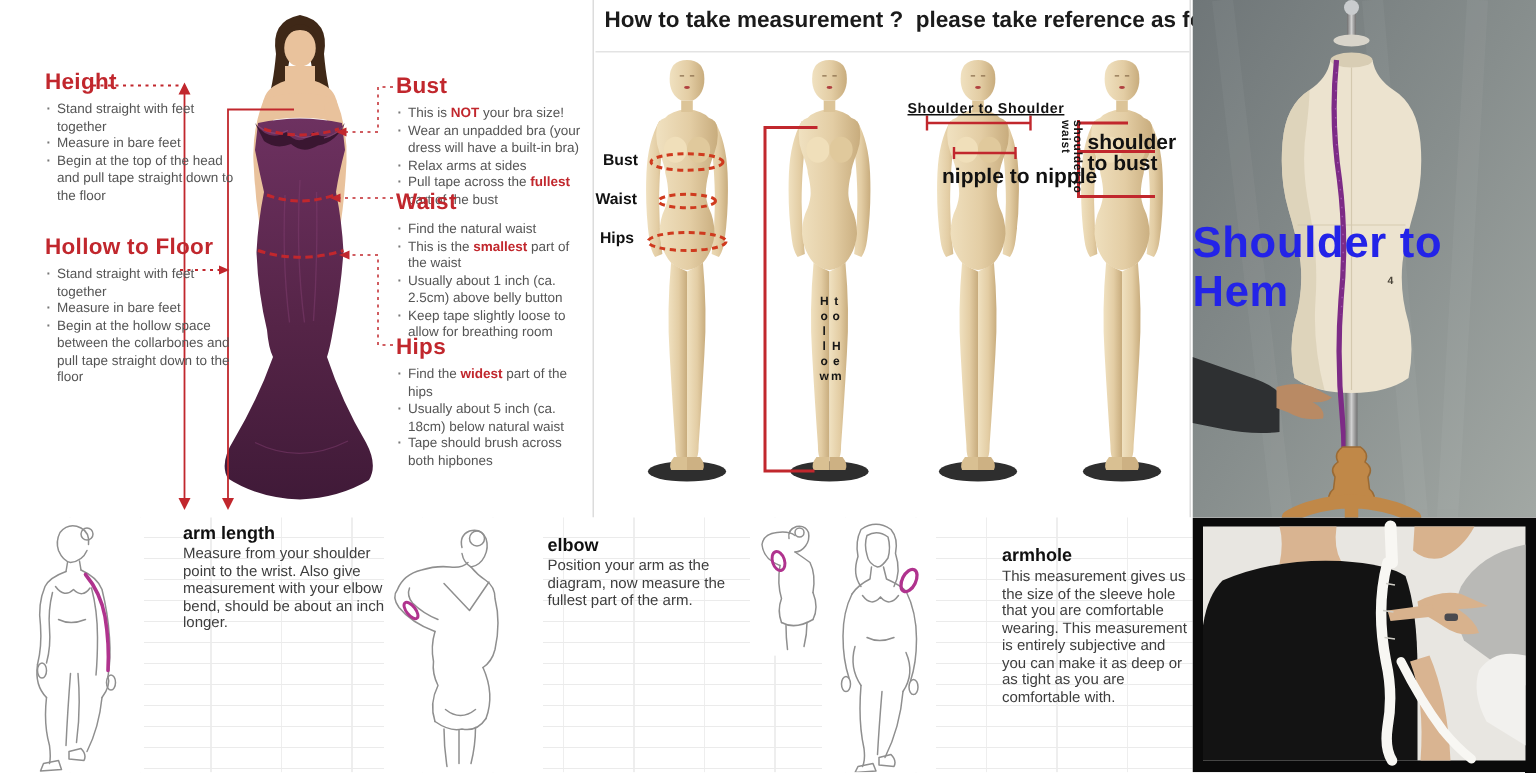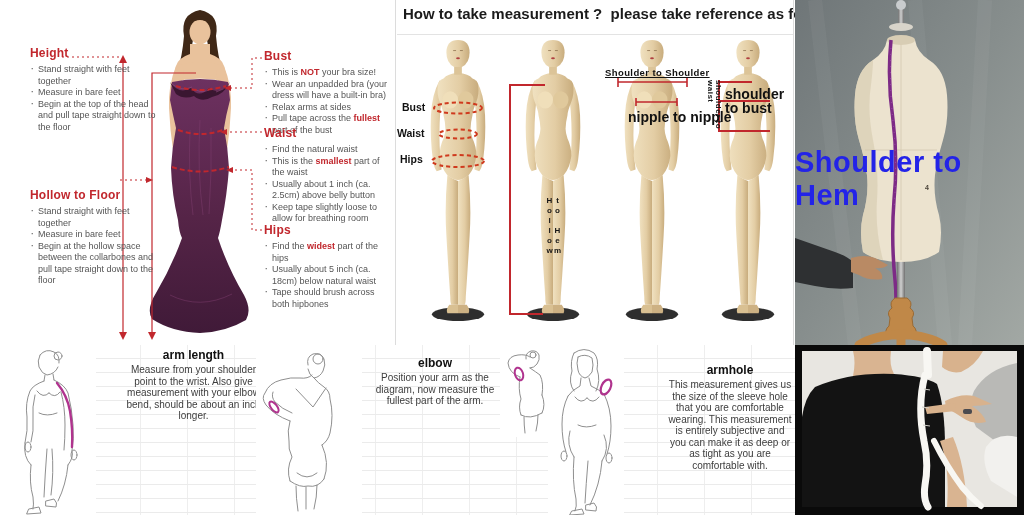--- a/index.html
+++ b/index.html
@@ -3,21 +3,21 @@
 <meta charset="utf-8">
 <style>
   html,body{margin:0;padding:0;background:#fff;}
   .canvas{position:relative;width:1024px;height:515px;overflow:hidden;background:#fff;
           font-family:"Liberation Sans","DejaVu Sans",sans-serif;
           --accent-red:#c1272d;--caption-blue:#2323e8;--sketch-magenta:#b0338e;
           --tape-purple:#7d2b86;--label-black:#111;}
   .abs{position:absolute;}
   
   .msec{position:absolute;}
-  .sec-title{font-size:12px;font-weight:bold;color:var(--accent-red);margin:0 0 4px 0;letter-spacing:.2px;}
+  .sec-title{font-size:15px;font-weight:bold;color:var(--accent-red);margin:0 0 4px 0;letter-spacing:.2px;}
   .sec-list{margin:0;padding:0;list-style:none;}
   .sec-list li{position:relative;padding-left:8px;font-size:9px;line-height:11.5px;color:#555;}
   .sec-list li::before{content:"·";position:absolute;left:1px;top:0;color:#777;font-weight:bold;}
   .em{color:var(--accent-red);font-weight:bold;}
   
   .mtitle{position:absolute;left:8px;top:5px;font-size:15px;font-weight:bold;color:#1b1b1b;white-space:pre;}
   .mlabel{position:absolute;font-weight:bold;color:var(--label-black);font-size:10.5px;line-height:1;}
   .mlabel.mid{font-size:9.5px;letter-spacing:.4px;text-decoration:underline;}
   .mlabel.small{font-size:14px;}
   .vtext-upright{position:absolute;writing-mode:vertical-lr;text-orientation:upright;font-weight:bold;
@@ -26,21 +26,21 @@
              letter-spacing:.5px;line-height:1;}
   .panel-sep{position:absolute;top:0;width:1px;height:345px;background:#dcdcdc;}
   .title-rule{position:absolute;left:397px;top:34px;width:396px;height:1px;background:#e3e3e3;}
   
   .caption-blue{position:absolute;left:0;top:146px;width:100%;font-size:29px;
                 font-weight:800;color:var(--caption-blue);letter-spacing:.5px;}
   .form-size{position:absolute;left:130px;top:184px;font-size:7px;color:#4a4439;font-weight:bold;}
   
   .grid-bg{background:
      repeating-linear-gradient(to bottom, rgba(0,0,0,0) 0 13px, #ebebeb 13px 14px),
-     repeating-linear-gradient(to right, rgba(0,0,0,0) 0 46px, #eeeeee 46px 47px),#ffffff; text-align: center;}
+     repeating-linear-gradient(to right, rgba(0,0,0,0) 0 46px, #eeeeee 46px 47px),#ffffff;}
   .sketch{position:absolute;background:#fff;}
   .bcard{position:absolute;}
   .btitle{font-size:12px;font-weight:bold;color:#101010;margin-bottom:2px;}
   .bbody{font-size:10px;line-height:11.5px;color:#3d3d3d;}
   svg{display:block;}
   .red-stroke{stroke:var(--accent-red);}
   .mag-stroke{stroke:var(--sketch-magenta);}
   .pencil{stroke:#8f8f8f;stroke-width:1;fill:none;stroke-linecap:round;stroke-linejoin:round;}
 </style>
 </head>
@@ -109,21 +109,21 @@
   </svg>
 
   <div class="msec" id="sec-height" style="left:30px;top:46px;width:126px">
       <div class="sec-title">Height</div>
       <ul class="sec-list">
         <li><span>Stand straight with feet together</span></li>
         <li><span>Measure in bare feet</span></li>
         <li><span>Begin at the top of the head and pull tape straight down to the floor</span></li>
       </ul>
     </div>
-  <div class="msec" id="sec-hollow" style="left:30px;top:188px;width:126px">
+  <div class="msec" id="sec-hollow" style="left:30px;top:156px;width:126px">
       <div class="sec-title">Hollow to Floor</div>
       <ul class="sec-list">
         <li><span>Stand straight with feet together</span></li>
         <li><span>Measure in bare feet</span></li>
         <li><span>Begin at the hollow space between the collarbones and pull tape straight down to the floor</span></li>
       </ul>
     </div>
   <div class="msec" id="sec-bust" style="left:264px;top:49px;width:129px">
       <div class="sec-title">Bust</div>
       <ul class="sec-list">

